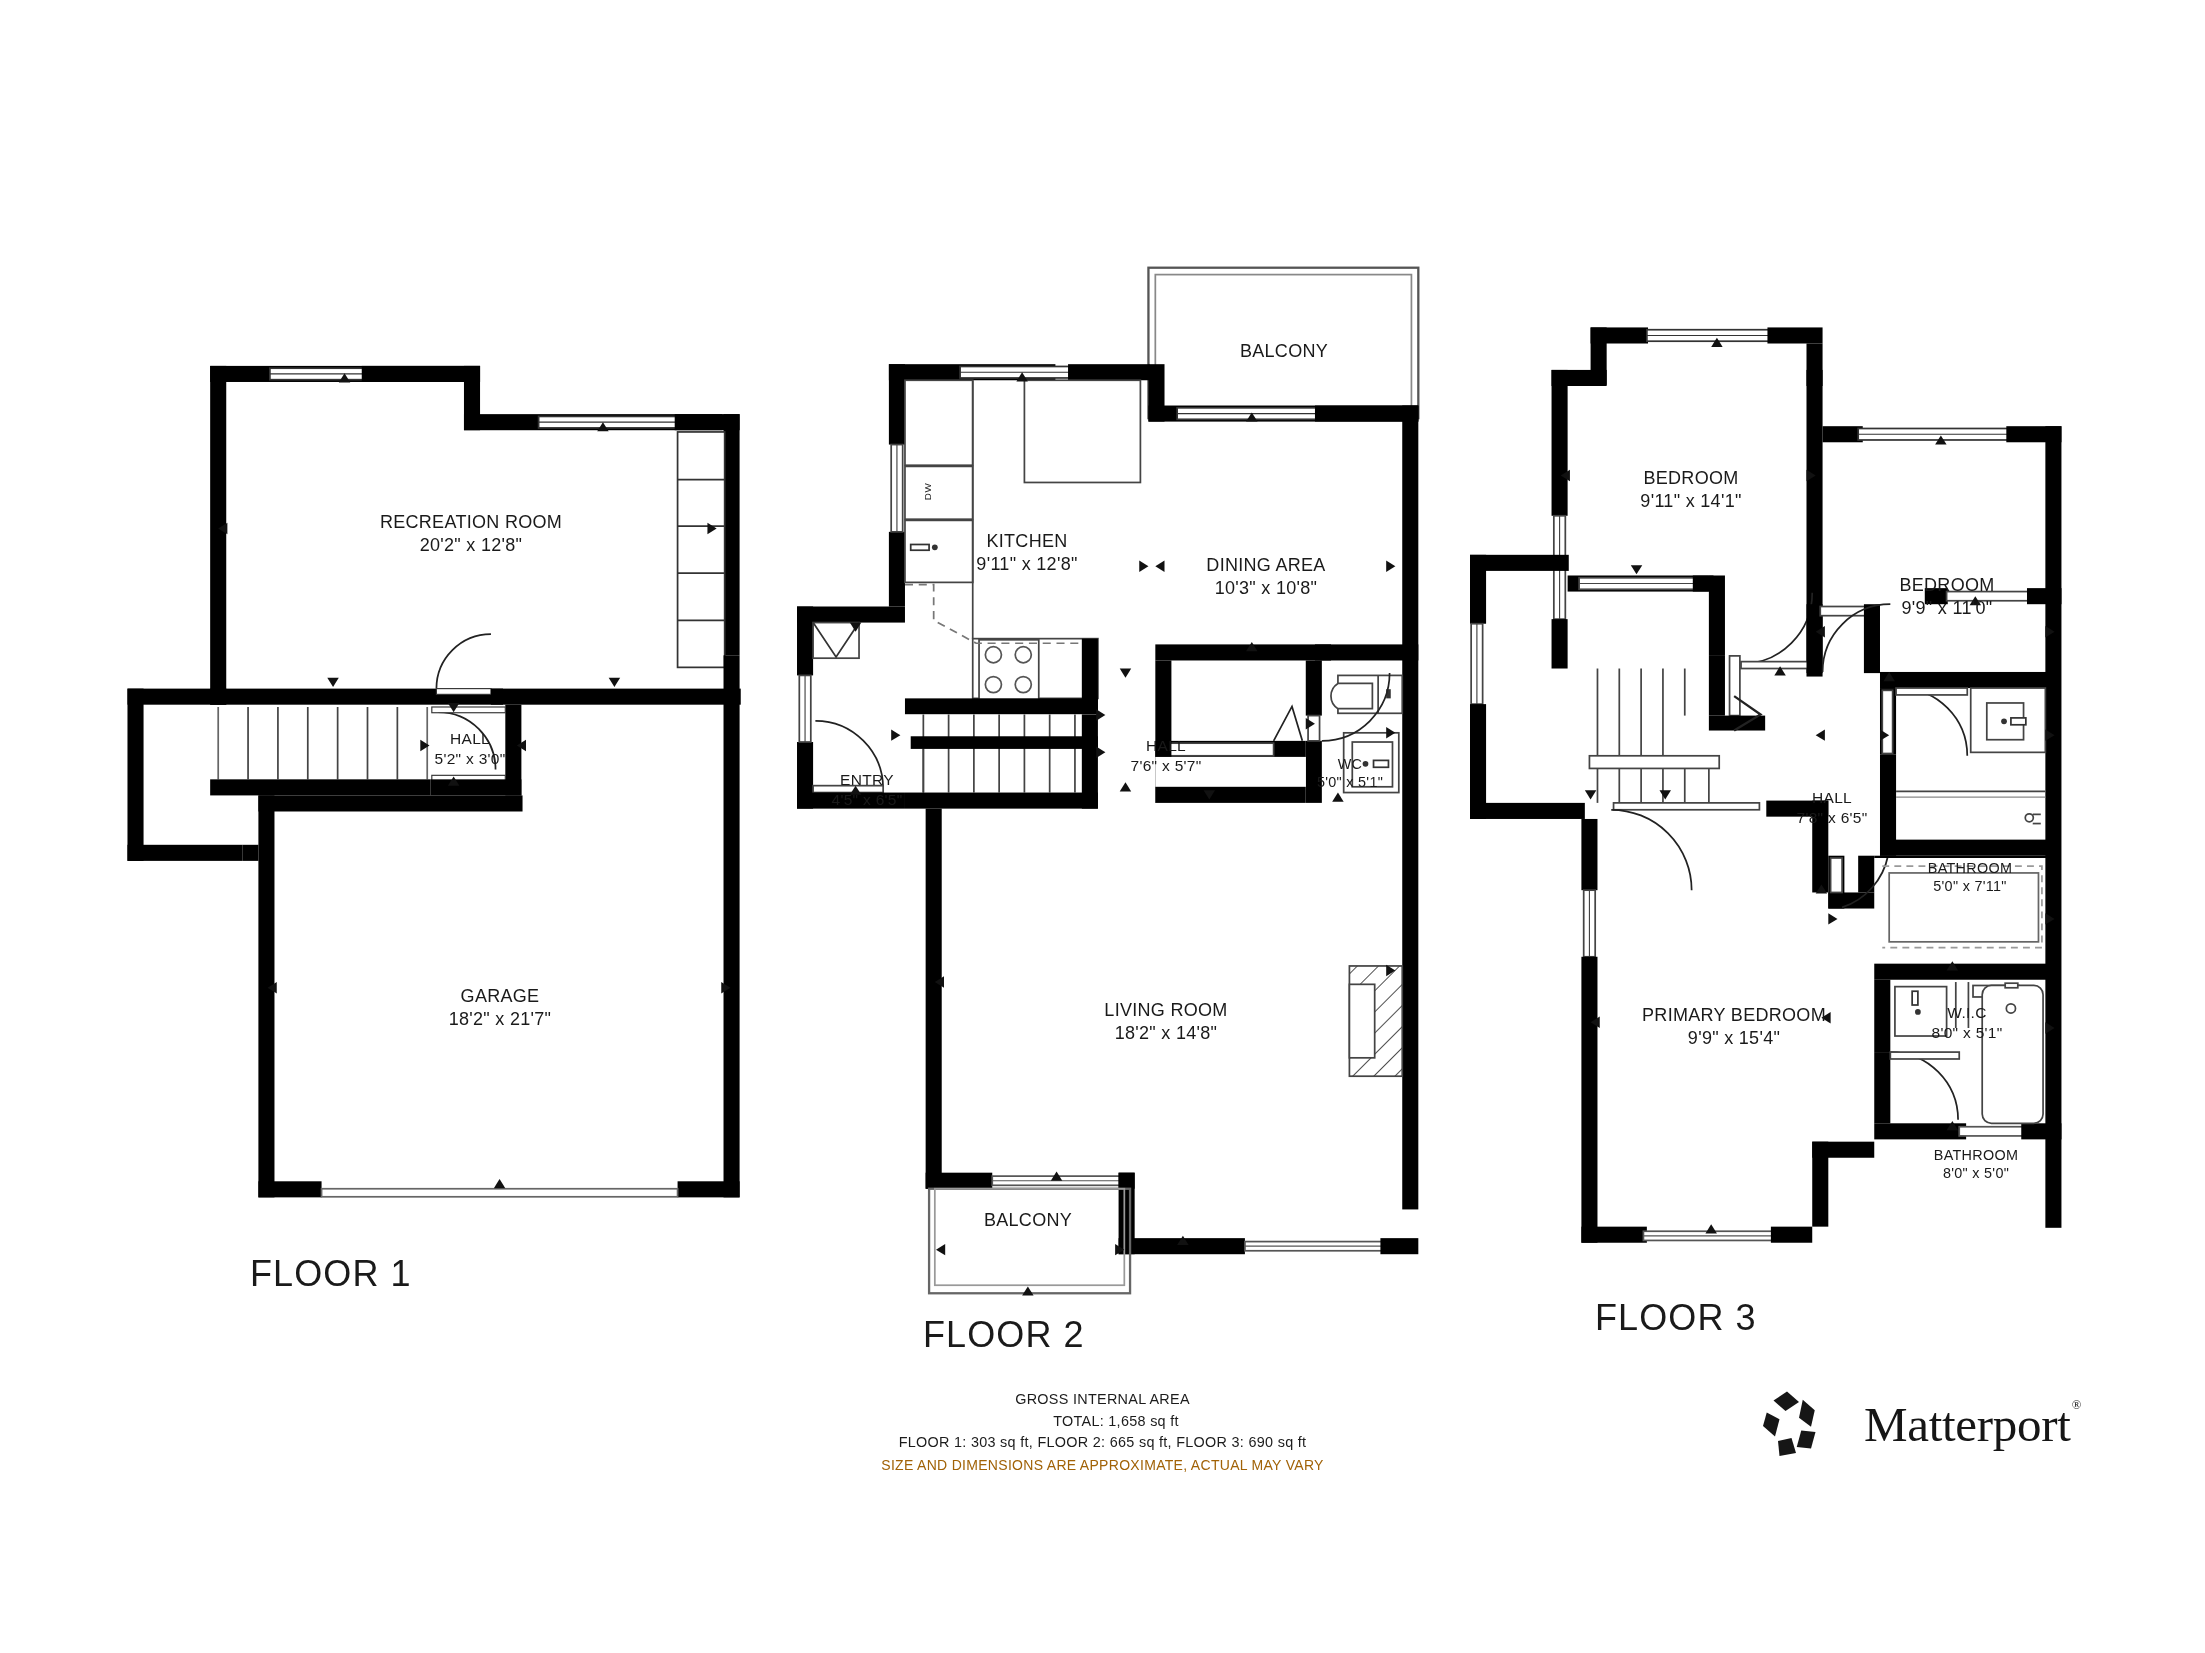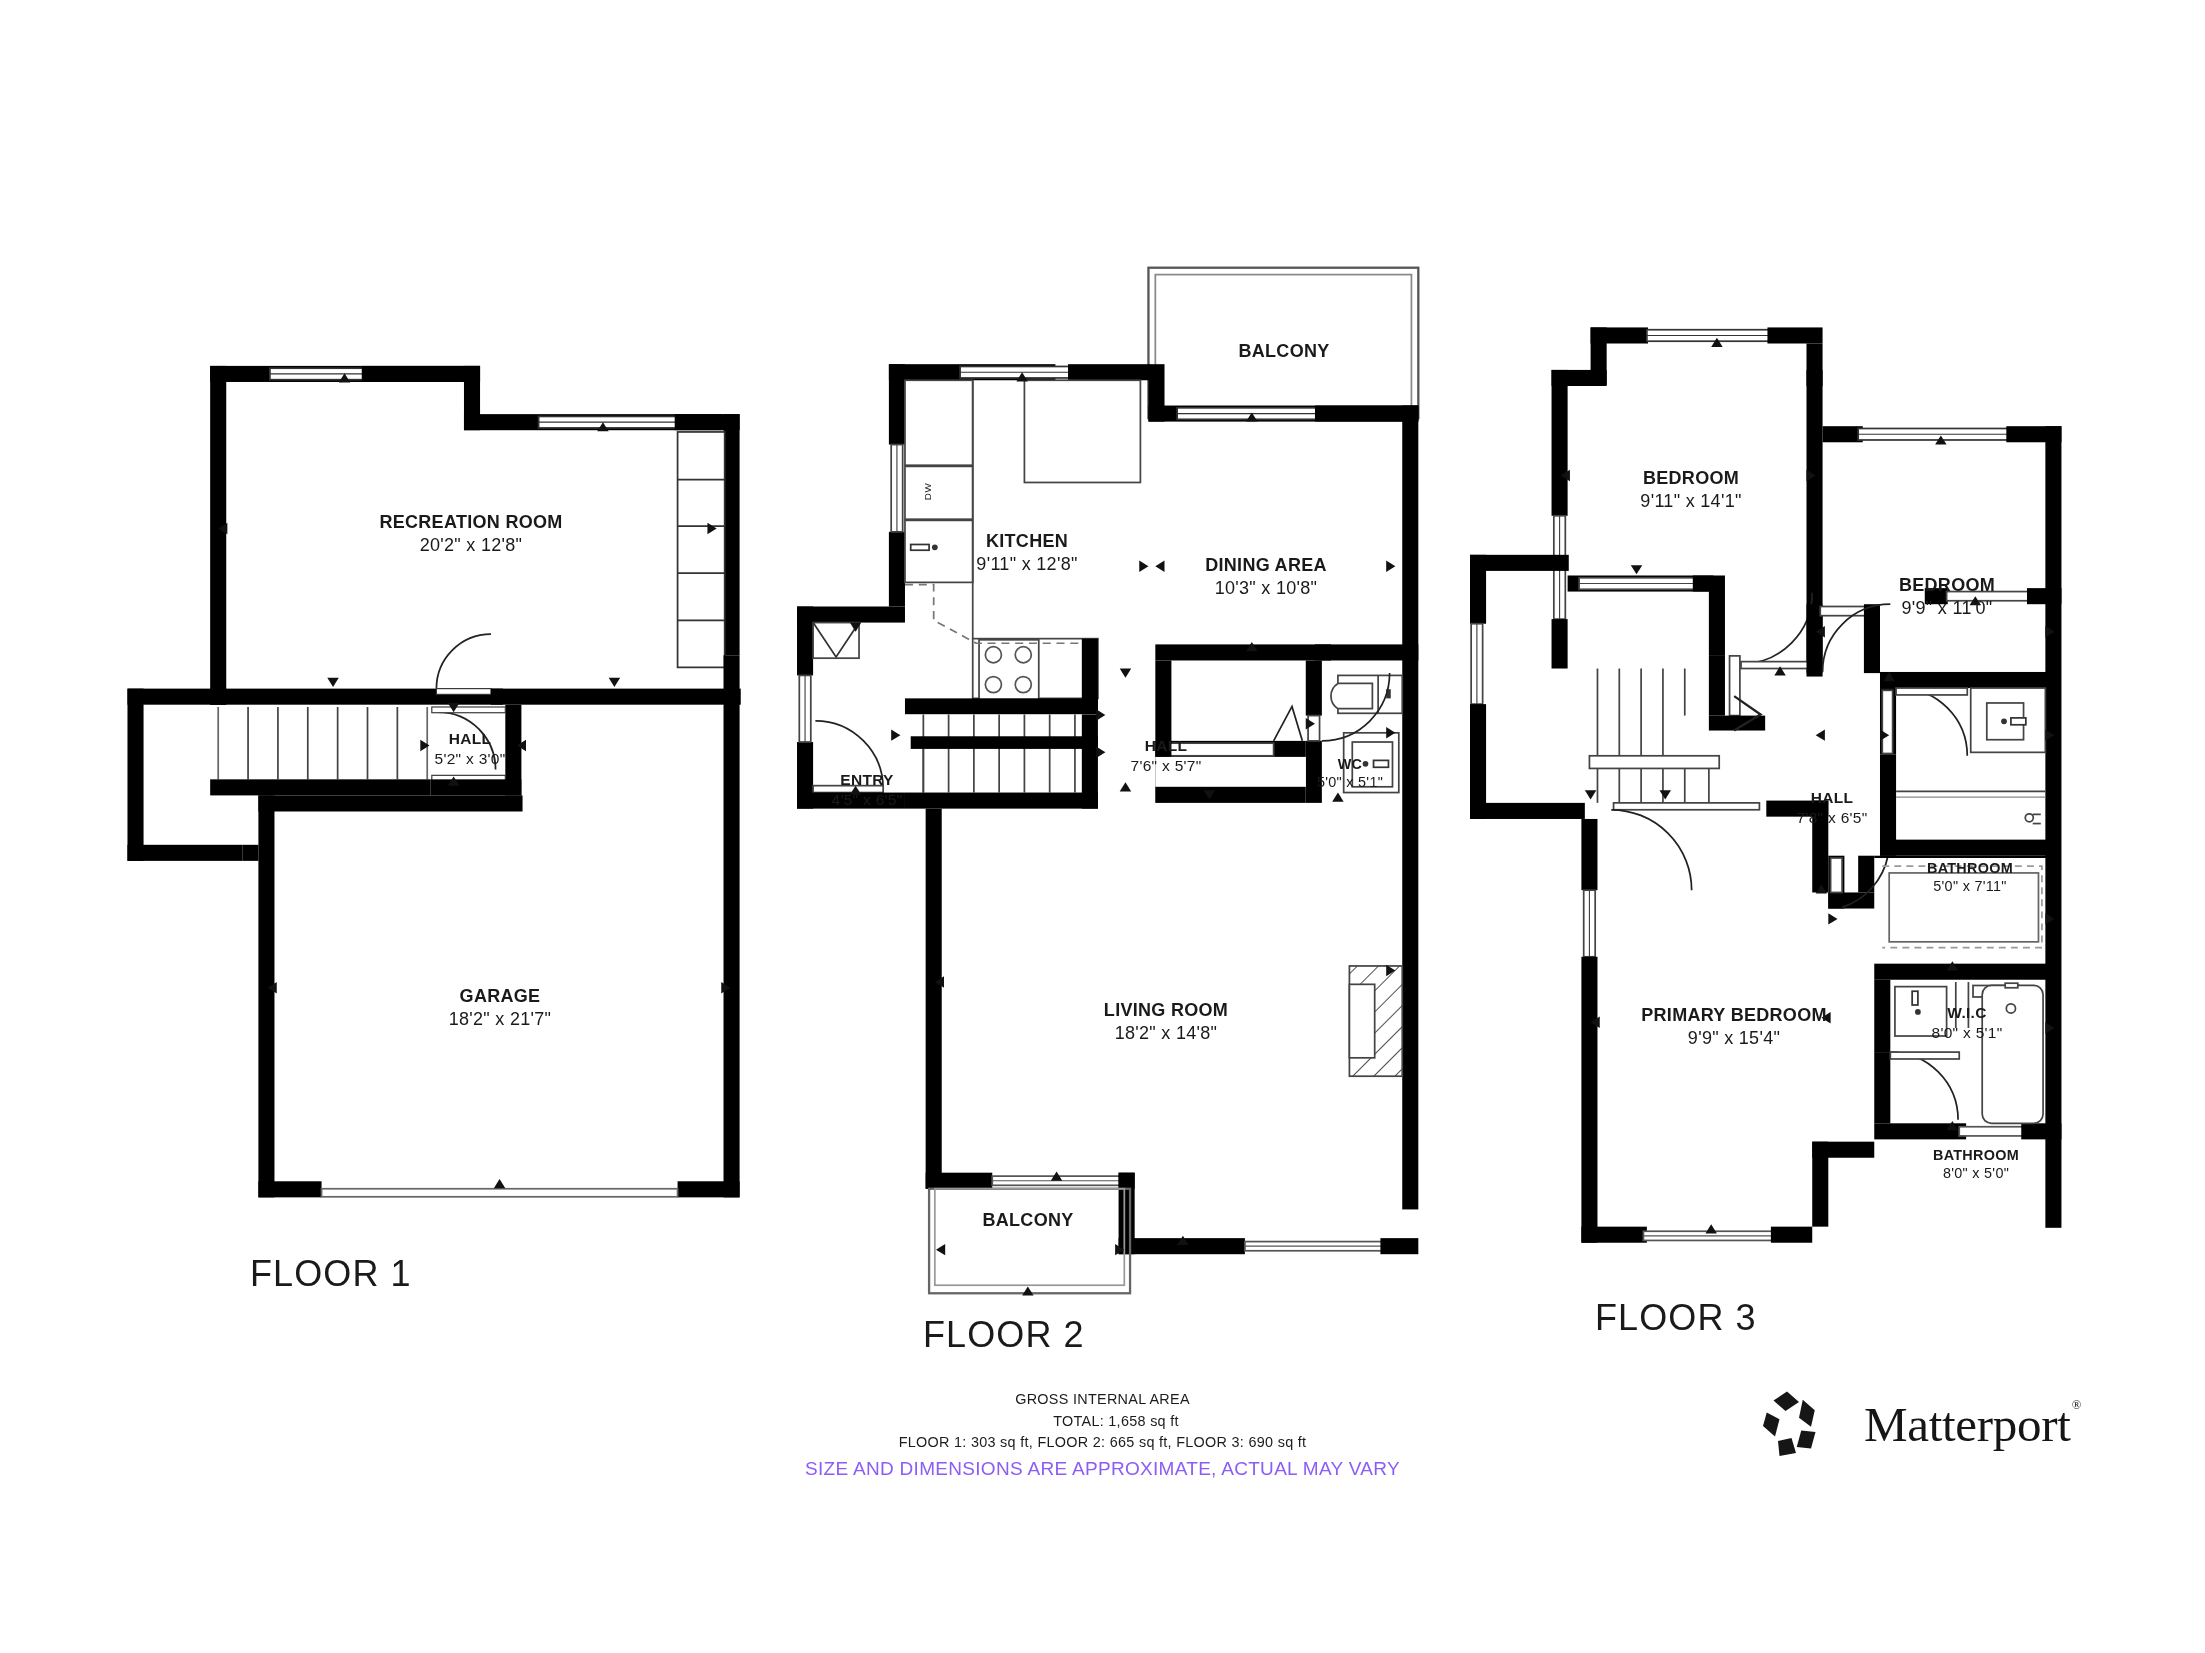--- a/index.html
+++ b/index.html
@@ -37,21 +37,21 @@
     color: #1a1a1a;
     text-align: center;
     white-space: nowrap;
     transform: translate(-50%, -50%);
     line-height: 1.28;
     letter-spacing: 0.3px;
   }
   .room-label .rname {
     display: block;
     font-size: 18px;
-    font-weight: 700;
+    font-weight: 400;
     margin-top: 7px;
   }
   .room-label .rdim {
     display: block;
     font-size: 18px;
     font-weight: 400;
   }
   .room-label.small .rname { font-size: 15.5px; }
   .room-label.small .rdim { font-size: 15.5px; }
   .room-label.tiny .rname { font-size: 14.4px; }
@@ -70,21 +70,21 @@
     right: 0;
     top: 1389px;
     text-align: center;
     font-family: "Liberation Sans", sans-serif;
     color: #1c1c1c;
   }
   #footer .l1 { font-size: 14.4px; letter-spacing: 0.3px; line-height: 1.5; }
   #footer .l2 { font-size: 14.4px; letter-spacing: 0.3px; line-height: 1.5; margin-left: 27px; }
   #footer .l3 { font-size: 14.4px; letter-spacing: 0.3px; line-height: 1.5; }
   #footer .l4 { font-size: 14.4px; letter-spacing: 0.3px; line-height: 1.5; }
-  #footer .disclaimer { font-size: 19px; color: #8b5cf6; letter-spacing: 0.3px; line-height: 1.6; }
+  #footer .disclaimer { font-size: 14px; color: #a16207; letter-spacing: 0.3px; line-height: 1.6; }
   #brand {
     position: absolute;
     left: 1757px;
     top: 1387px;
     display: flex;
     align-items: center;
     gap: 32px;
   }
   #brand .bmark { width: 75px; height: 75px; flex: 0 0 auto; }
   #brand .btext {

